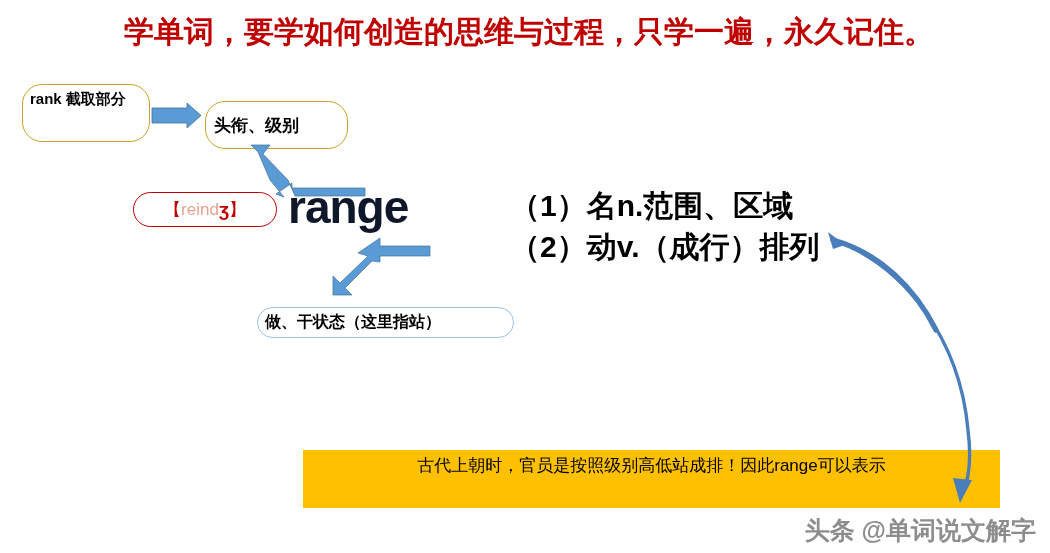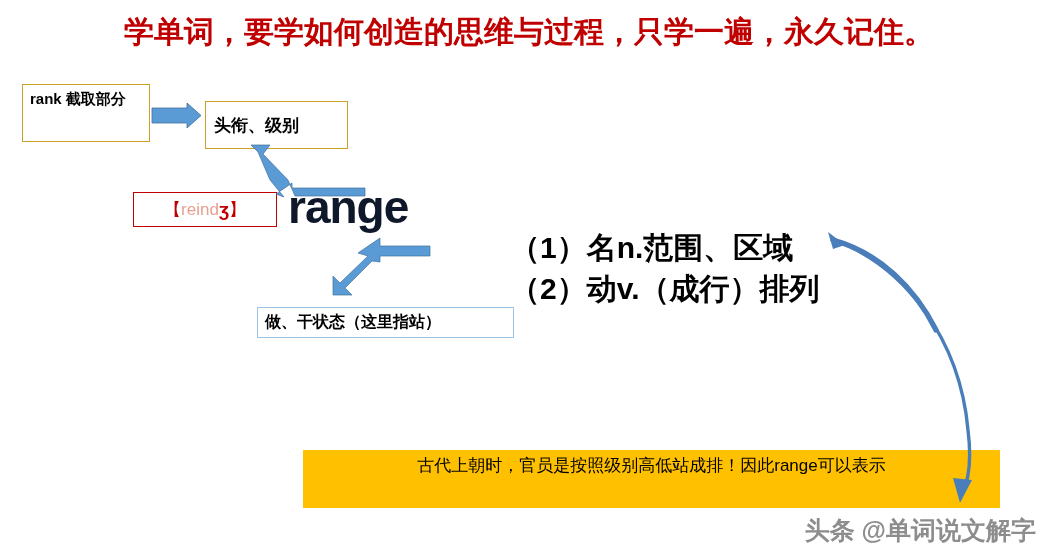--- a/index.html
+++ b/index.html
@@ -34,20 +34,21 @@
   }
 
   
   .box {
     position: absolute;
     background: #ffffff;
     display: flex;
     align-items: center;
     font-weight: bold;
     color: #000000;
+    border-radius: 20px;
   }
 
   #box-rank {
     left: 22px; top: 84px;
     width: 128px; height: 58px;
     border: 1.5px solid #C9A227;
     padding: 4px 7px;
     font-size: 15px;
     line-height: 1.35;
     align-items: flex-start;
@@ -95,21 +96,20 @@
 
   
   #definitions {
     position: absolute;
     left: 510px; top: 186px;
     font-size: 30px;
     font-weight: bold;
     color: #000000;
     line-height: 1.35;
     white-space: nowrap;
-    margin-top: 42px;
   }
 
   
   #box-explain {
     position: absolute;
     left: 303px; top: 450px;
     width: 697px; height: 58px;
     background: #FFC000;
     color: #000000;
     font-weight: normal;

